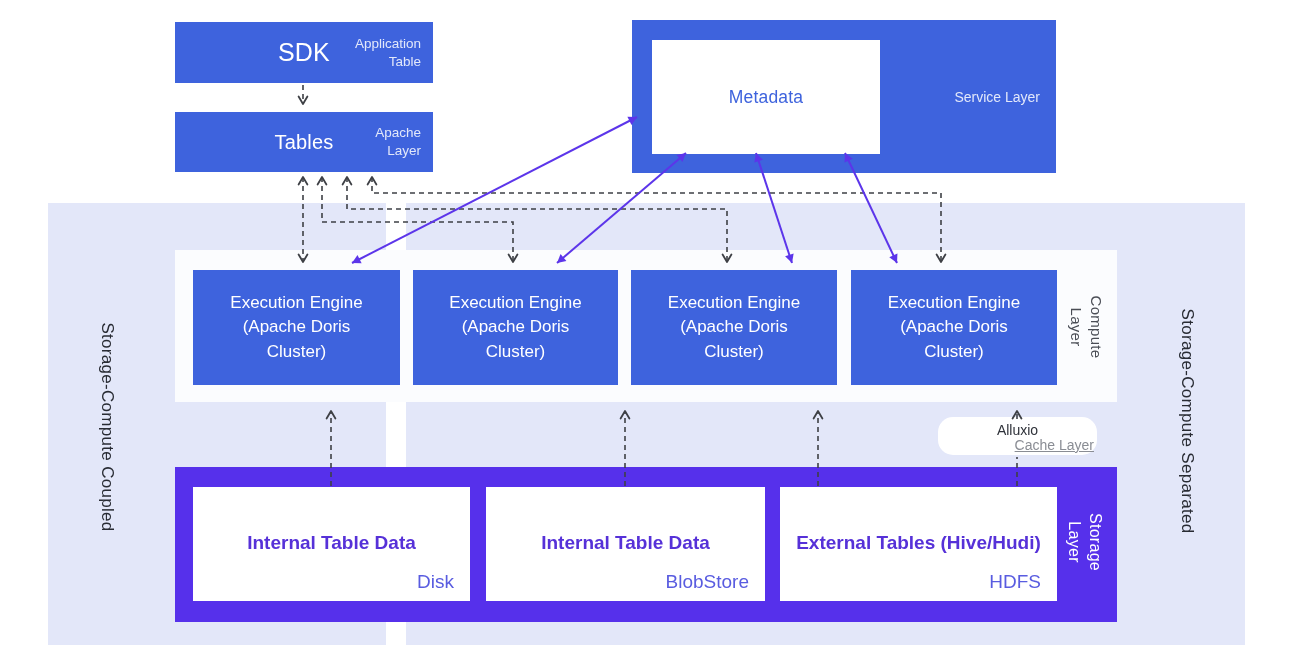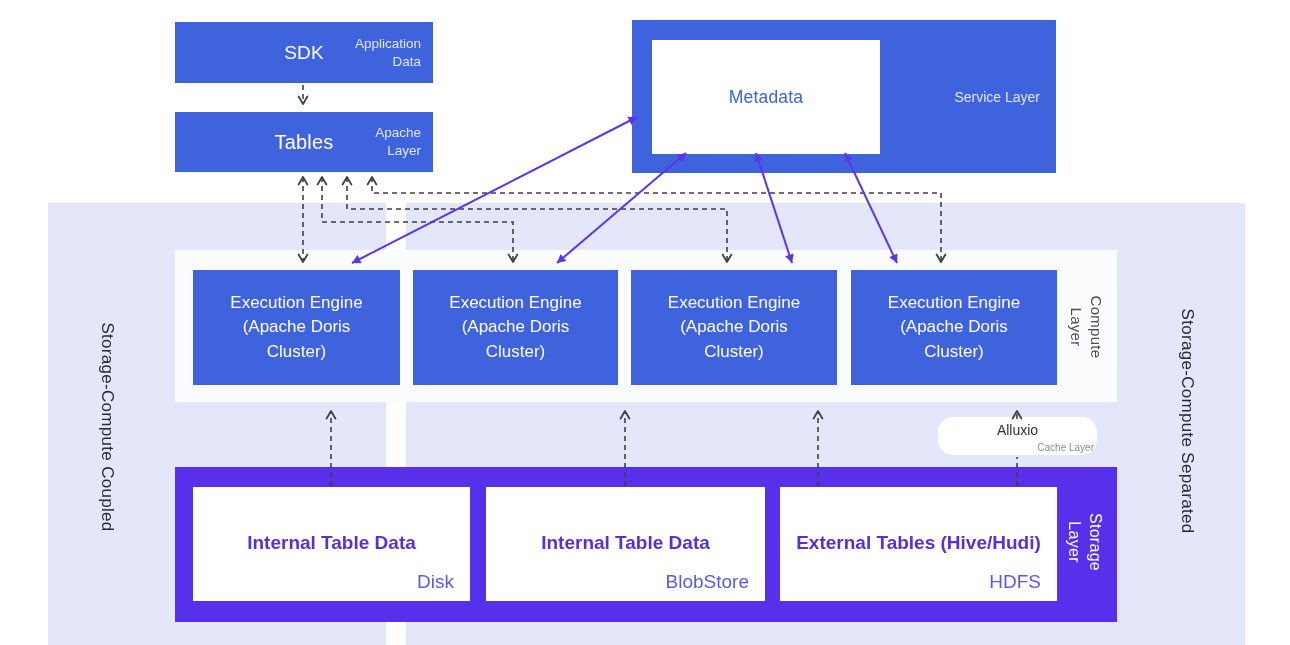--- a/index.html
+++ b/index.html
@@ -6,39 +6,39 @@
   .stage{
     position:relative;width:1290px;height:645px;background:#ffffff;
     font-family:"Liberation Sans",sans-serif;overflow:hidden;
   }
   .panel{position:absolute;background:#E3E7F9;z-index:1;}
   .band{position:absolute;background:#FBFCFE;z-index:2;}
   .bluebox{position:absolute;background:#3E63DD;z-index:3;color:#fff;}
   .purplebox{position:absolute;background:#5630EB;z-index:3;}
   .whitebox{position:absolute;background:#ffffff;z-index:4;}
   .flexc{display:flex;align-items:center;justify-content:center;}
-  .title-main{font-size:19px;font-weight:500;letter-spacing:.2px;}
+  .title-main{font-size:25px;font-weight:500;letter-spacing:.2px;}
   .layer-tag{
     position:absolute;right:12px;top:50%;transform:translateY(-50%);
     text-align:right;font-size:13.5px;line-height:1.35;color:rgba(255,255,255,.85);
   }
   .engine{
     text-align:center;font-size:17px;line-height:1.42;color:#fff;
     padding:0 32px;box-sizing:border-box;
   }
   .metadata-label{color:#3E63DD;font-size:17.5px;letter-spacing:.2px;}
   .store-title{
     position:absolute;left:0;right:0;top:50%;transform:translateY(-56%);
     text-align:center;font-size:19px;font-weight:700;color:#5631D8;
   }
   .store-sub{
     position:absolute;right:16px;bottom:8px;font-size:19px;color:#595CE0;
   }
   .alluxio-name{position:absolute;left:0;right:0;top:5px;text-align:center;font-size:14px;color:#2F323A;}
-  .alluxio-sub{position:absolute;right:3px;bottom:2px;font-size:10px;color:#8A8D94;}
+  .alluxio-sub{position:absolute;right:3px;bottom:2px;font-size:14px;color:#8A8D94;text-decoration:underline;}
   .vcenter{position:absolute;width:0;height:0;z-index:4;}
   .vtext{
     position:absolute;left:0;top:0;transform:translate(-50%,-50%) rotate(90deg);
     white-space:nowrap;color:#282B33;font-size:17px;letter-spacing:.3px;
   }
   .vtext.wrap{white-space:normal;width:88px;text-align:center;line-height:1.3;}
   .vtext.gray{color:#4A4D55;font-size:15px;}
   .vtext.white{color:#ffffff;font-size:16px;}
   svg.overlay{position:absolute;left:0;top:0;z-index:5;pointer-events:none;}
 </style>
@@ -52,21 +52,21 @@
 
   <div class="vcenter" style="left:107px;top:427px;">
     <span class="vtext">Storage-Compute Coupled</span>
   </div>
   <div class="vcenter" style="left:1187px;top:421px;">
     <span class="vtext">Storage-Compute Separated</span>
   </div>
 
   <div class="bluebox flexc" style="left:175px;top:22px;width:258px;height:61px;">
     <span class="title-main">SDK</span>
-    <span class="layer-tag" style="width:92px;">Application Data</span>
+    <span class="layer-tag" style="width:92px;">Application Table</span>
   </div>
 
   <div class="bluebox flexc" style="left:175px;top:112px;width:258px;height:60px;">
     <span class="title-main" style="font-size:20px;">Tables</span>
     <span class="layer-tag" style="width:64px;">Apache Layer</span>
   </div>
 
   <div class="bluebox" style="left:632px;top:20px;width:424px;height:153px;">
     <span class="layer-tag" style="right:16px;white-space:nowrap;font-size:14px;">Service Layer</span>
   </div>

